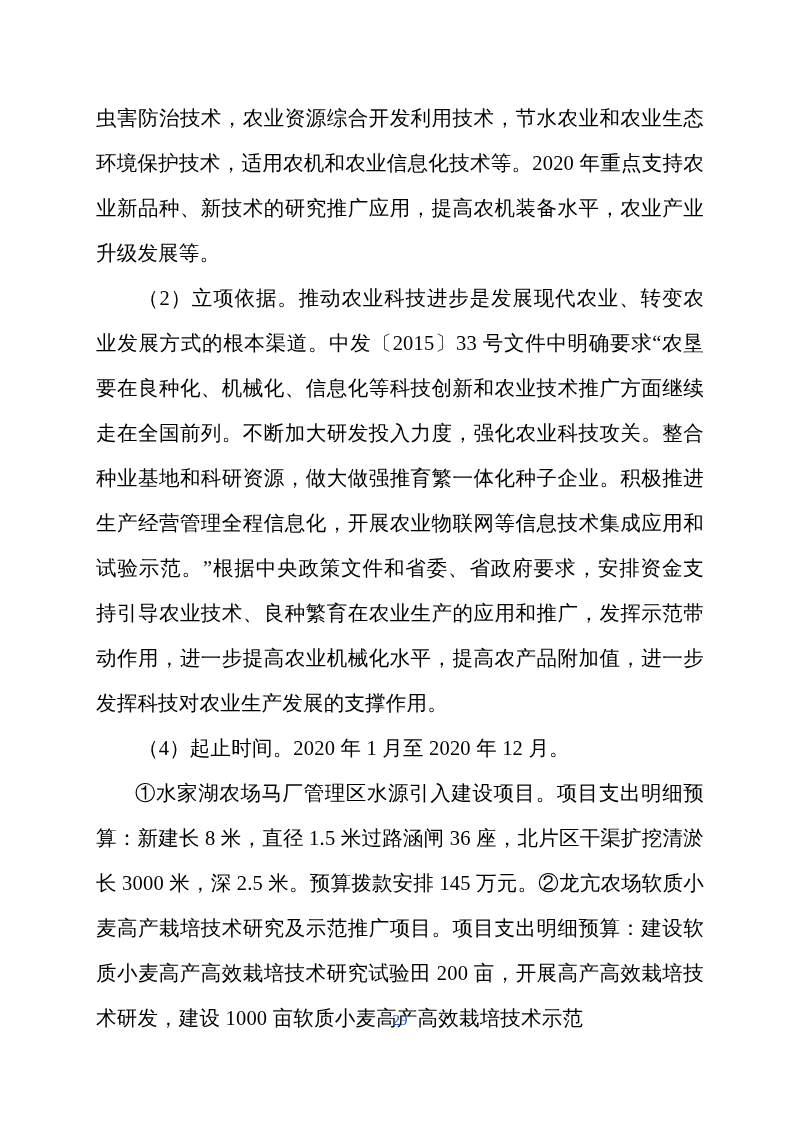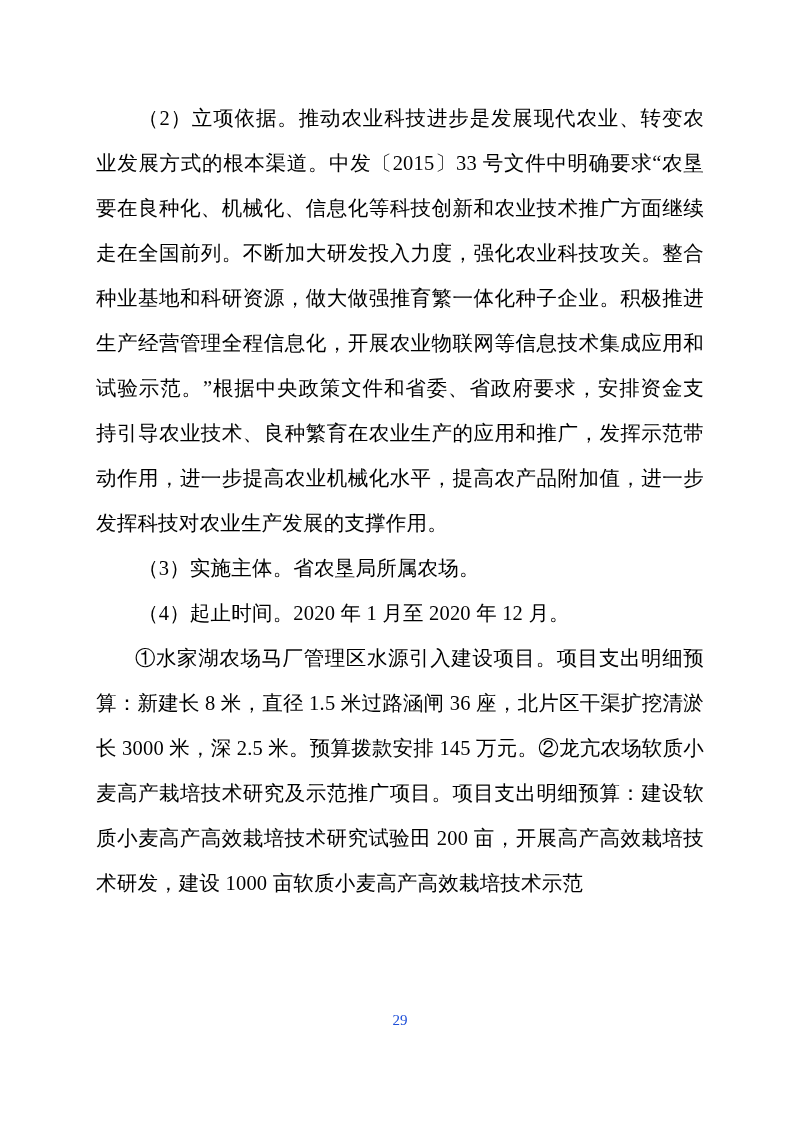--- a/index.html
+++ b/index.html
@@ -45,19 +45,19 @@
     font-size: 15px;
     font-family: "Liberation Serif", "DejaVu Serif", serif;
     color: #1d4ed8;
   }
 </style>
 </head>
 <body>
 
 <div class="page">
   <div class="content">
+    <p class="para">虫害防治技术，农业资源综合开发利用技术，节水农业和农业生态环境保护技术，适用农机和农业信息化技术等。2020 年重点支持农业新品种、新技术的研究推广应用，提高农机装备水平，农业产业升级发展等。</p>
     <p class="para indent">（2）立项依据。推动农业科技进步是发展现代农业、转变农业发展方式的根本渠道。中发〔2015〕33 号文件中明确要求“农垦要在良种化、机械化、信息化等科技创新和农业技术推广方面继续走在全国前列。不断加大研发投入力度，强化农业科技攻关。整合种业基地和科研资源，做大做强推育繁一体化种子企业。积极推进生产经营管理全程信息化，开展农业物联网等信息技术集成应用和试验示范。”根据中央政策文件和省委、省政府要求，安排资金支持引导农业技术、良种繁育在农业生产的应用和推广，发挥示范带动作用，进一步提高农业机械化水平，提高农产品附加值，进一步发挥科技对农业生产发展的支撑作用。</p>
-    <p class="para indent">（3）实施主体。省农垦局所属农场。</p>
     <p class="para indent">（4）起止时间。2020 年 1 月至 2020 年 12 月。</p>
     <p class="para indent-small">①水家湖农场马厂管理区水源引入建设项目。项目支出明细预算：新建长 8 米，直径 1.5 米过路涵闸 36 座，北片区干渠扩挖清淤长 3000 米，深 2.5 米。预算拨款安排 145 万元。②龙亢农场软质小麦高产栽培技术研究及示范推广项目。项目支出明细预算：建设软质小麦高产高效栽培技术研究试验田 200 亩，开展高产高效栽培技术研发，建设 1000 亩软质小麦高产高效栽培技术示范</p>
   </div>
   <div class="page-number">29</div>
 </div>
 
 </body></html>

